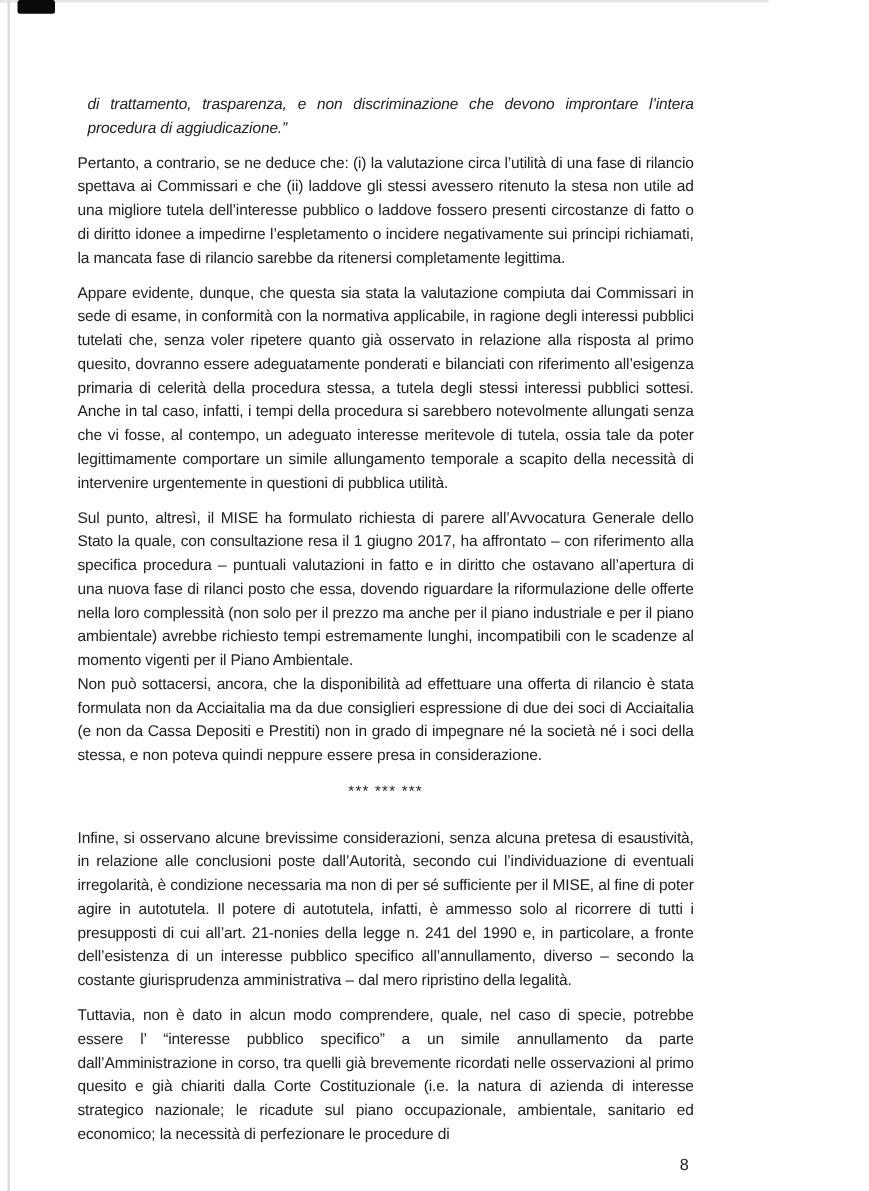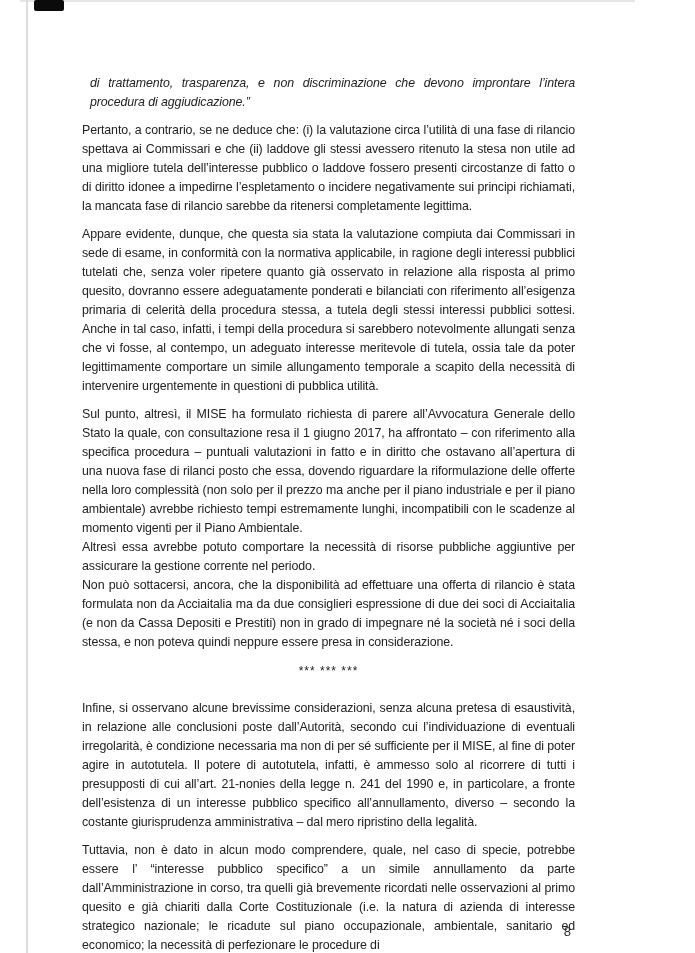--- a/index.html
+++ b/index.html
@@ -8,21 +8,20 @@
     background: #ffffff;
   }
   .page {
     position: relative;
     width: 615px;
     height: 953px;
     background: #ffffff;
     overflow: hidden;
     font-family: "Liberation Sans", sans-serif;
     color: #222222;
-    margin-left: 20px;
   }
   
   .edge-left {
     position: absolute;
     left: 6px; top: 0; bottom: 0;
     width: 2px;
     background: #dcdcdc;
   }
   .edge-top {
     position: absolute;
@@ -85,21 +84,20 @@
   <div class="content">
 
     <p class="quote">di trattamento, trasparenza, e non discriminazione che devono improntare l’intera procedura di aggiudicazione.”</p>
 
     <p>Pertanto, a contrario, se ne deduce che: (i) la valutazione circa l’utilità di una fase di rilancio spettava ai Commissari e che (ii) laddove gli stessi avessero ritenuto la stesa non utile ad una migliore tutela dell’interesse pubblico o laddove fossero presenti circostanze di fatto o di diritto idonee a impedirne l’espletamento o incidere negativamente sui principi richiamati, la mancata fase di rilancio sarebbe da ritenersi completamente legittima.</p>
 
     <p>Appare evidente, dunque, che questa sia stata la valutazione compiuta dai Commissari in sede di esame, in conformità con la normativa applicabile, in ragione degli interessi pubblici tutelati che, senza voler ripetere quanto già osservato in relazione alla risposta al primo quesito, dovranno essere adeguatamente ponderati e bilanciati con riferimento all’esigenza primaria di celerità della procedura stessa, a tutela degli stessi interessi pubblici sottesi. Anche in tal caso, infatti, i tempi della procedura si sarebbero notevolmente allungati senza che vi fosse, al contempo, un adeguato interesse meritevole di tutela, ossia tale da poter legittimamente comportare un simile allungamento temporale a scapito della necessità di intervenire urgentemente in questioni di pubblica utilità.</p>
 
     <div class="group">
       <p>Sul punto, altresì, il MISE ha formulato richiesta di parere all’Avvocatura Generale dello Stato la quale, con consultazione resa il 1 giugno 2017, ha affrontato – con riferimento alla specifica procedura – puntuali valutazioni in fatto e in diritto che ostavano all’apertura di una nuova fase di rilanci posto che essa, dovendo riguardare la riformulazione delle offerte nella loro complessità (non solo per il prezzo ma anche per il piano industriale e per il piano ambientale) avrebbe richiesto tempi estremamente lunghi, incompatibili con le scadenze al momento vigenti per il Piano Ambientale.</p>
-      <p class="cont">Altresì essa avrebbe potuto comportare la necessità di risorse pubbliche aggiuntive per assicurare la gestione corrente nel periodo.</p>
       <p class="cont">Non può sottacersi, ancora, che la disponibilità ad effettuare una offerta di rilancio è stata formulata non da Acciaitalia ma da due consiglieri espressione di due dei soci di Acciaitalia (e non da Cassa Depositi e Prestiti) non in grado di impegnare né la società né i soci della stessa, e non poteva quindi neppure essere presa in considerazione.</p>
     </div>
 
     <p class="separator">*** *** ***</p>
 
     <p>Infine, si osservano alcune brevissime considerazioni, senza alcuna pretesa di esaustività, in relazione alle conclusioni poste dall’Autorità, secondo cui l’individuazione di eventuali irregolarità, è condizione necessaria ma non di per sé sufficiente per il MISE, al fine di poter agire in autotutela. Il potere di autotutela, infatti, è ammesso solo al ricorrere di tutti i presupposti di cui all’art. 21-nonies della legge n. 241 del 1990 e, in particolare, a fronte dell’esistenza di un interesse pubblico specifico all’annullamento, diverso – secondo la costante giurisprudenza amministrativa – dal mero ripristino della legalità.</p>
 
     <p>Tuttavia, non è dato in alcun modo comprendere, quale, nel caso di specie, potrebbe essere l’ “interesse pubblico specifico” a un simile annullamento da parte dall’Amministrazione in corso, tra quelli già brevemente ricordati nelle osservazioni al primo quesito e già chiariti dalla Corte Costituzionale (i.e. la natura di azienda di interesse strategico nazionale; le ricadute sul piano occupazionale, ambientale, sanitario ed economico; la necessità di perfezionare le procedure di</p>
 
   </div>

